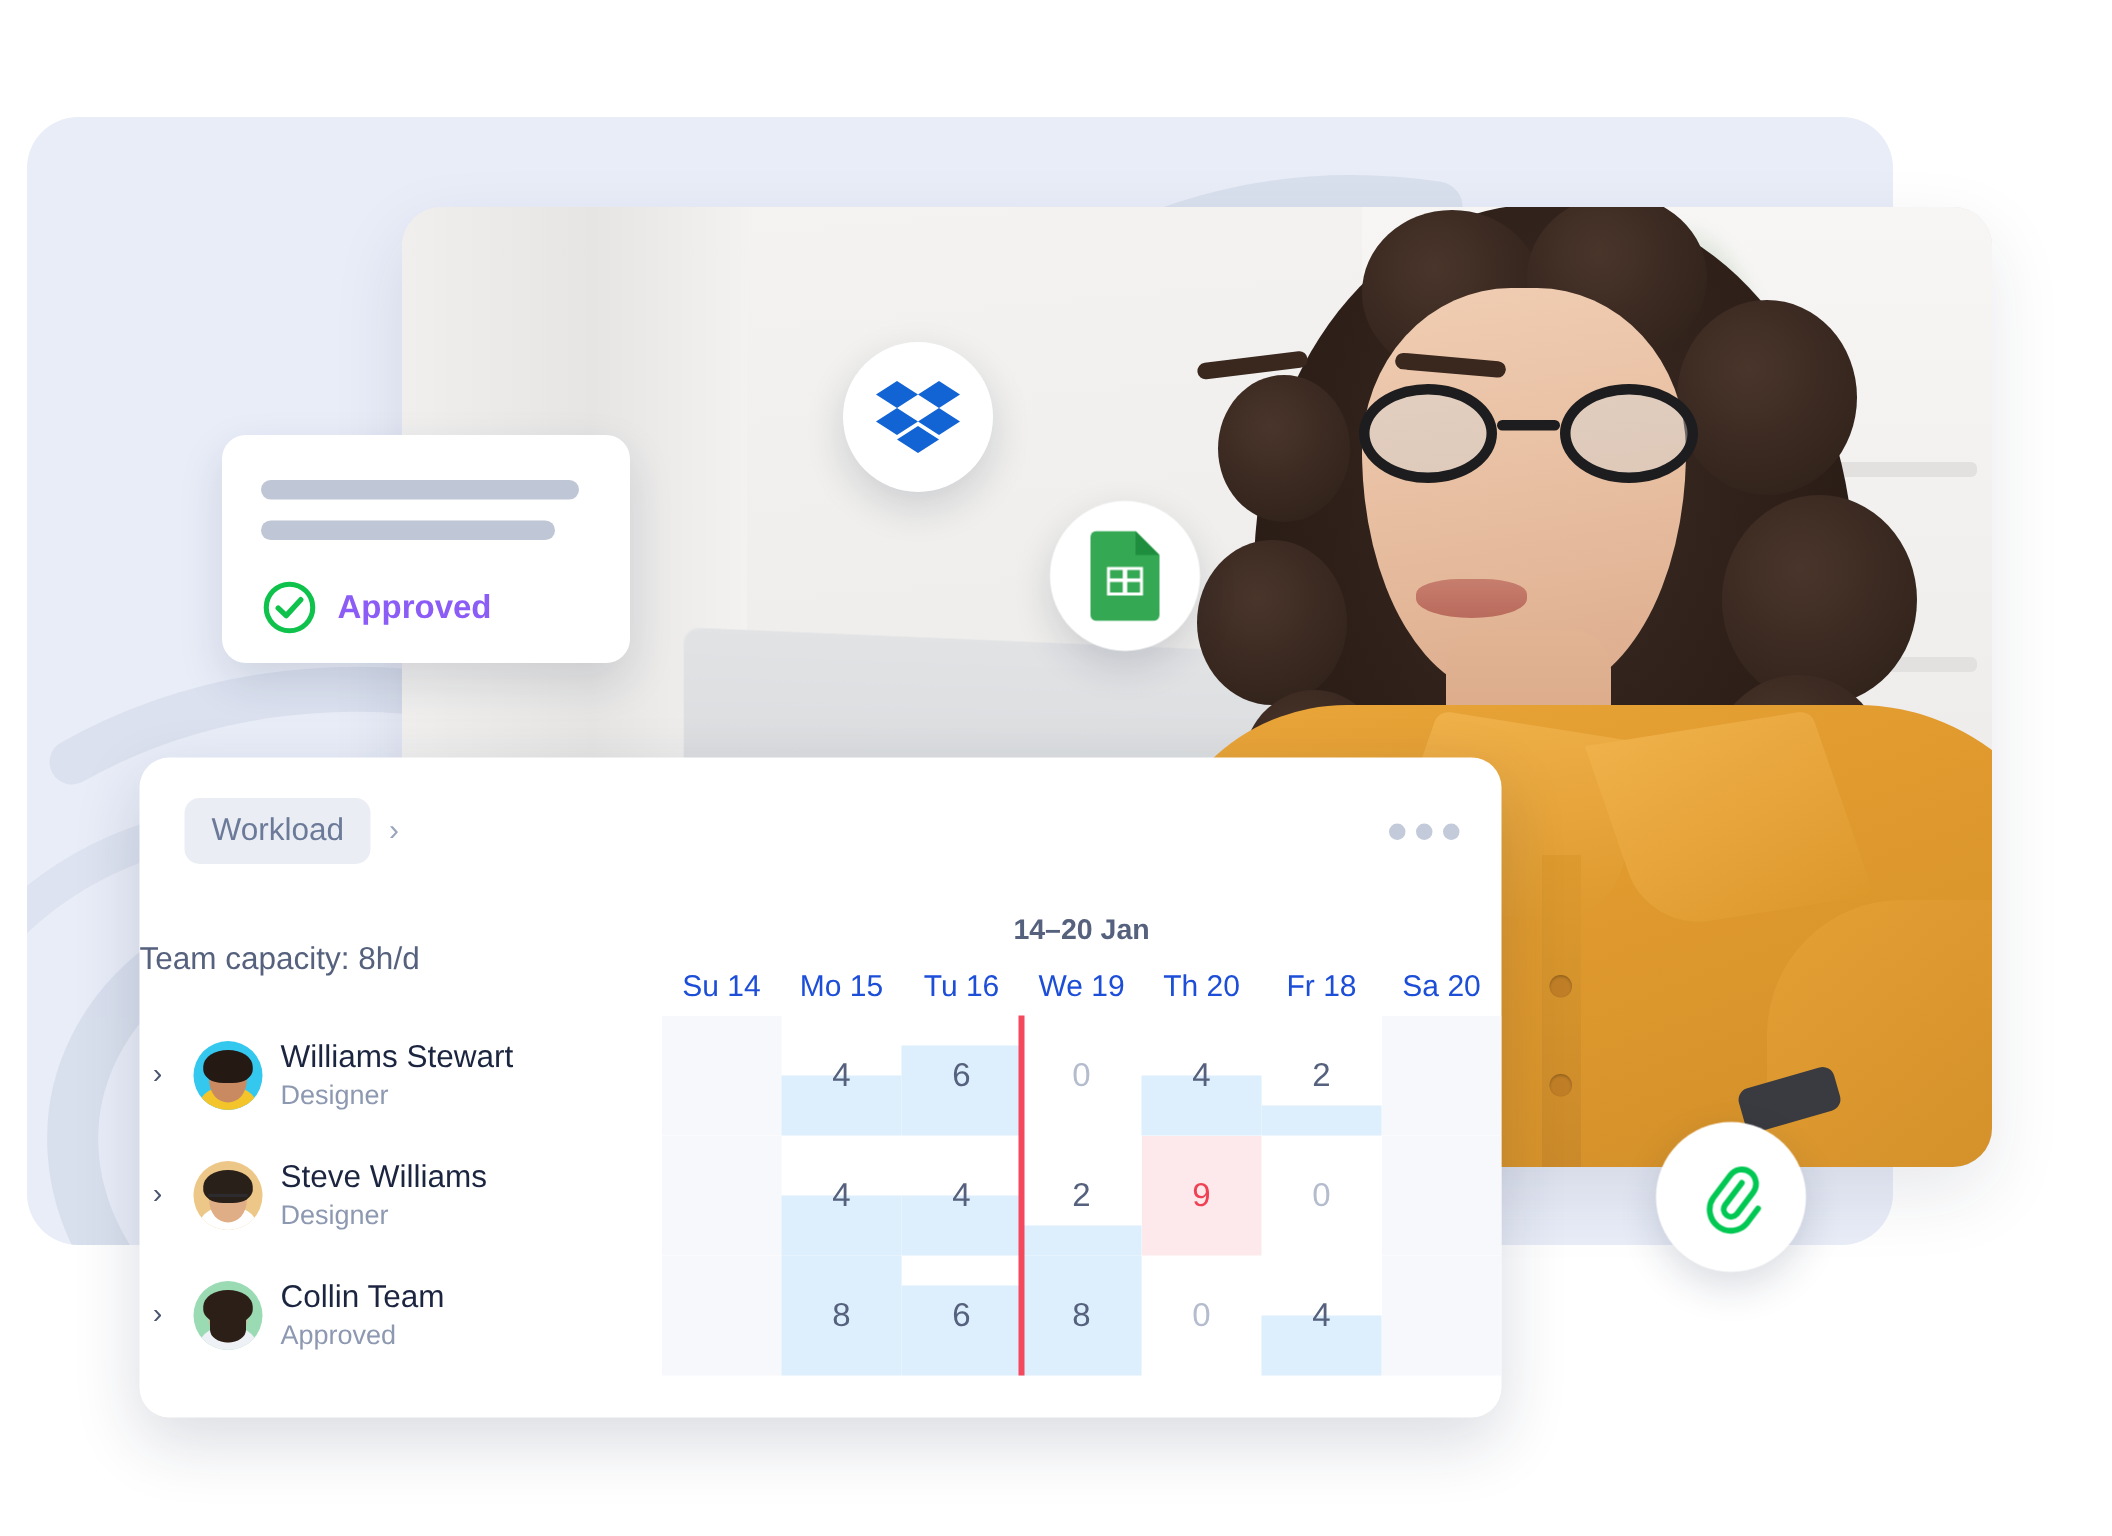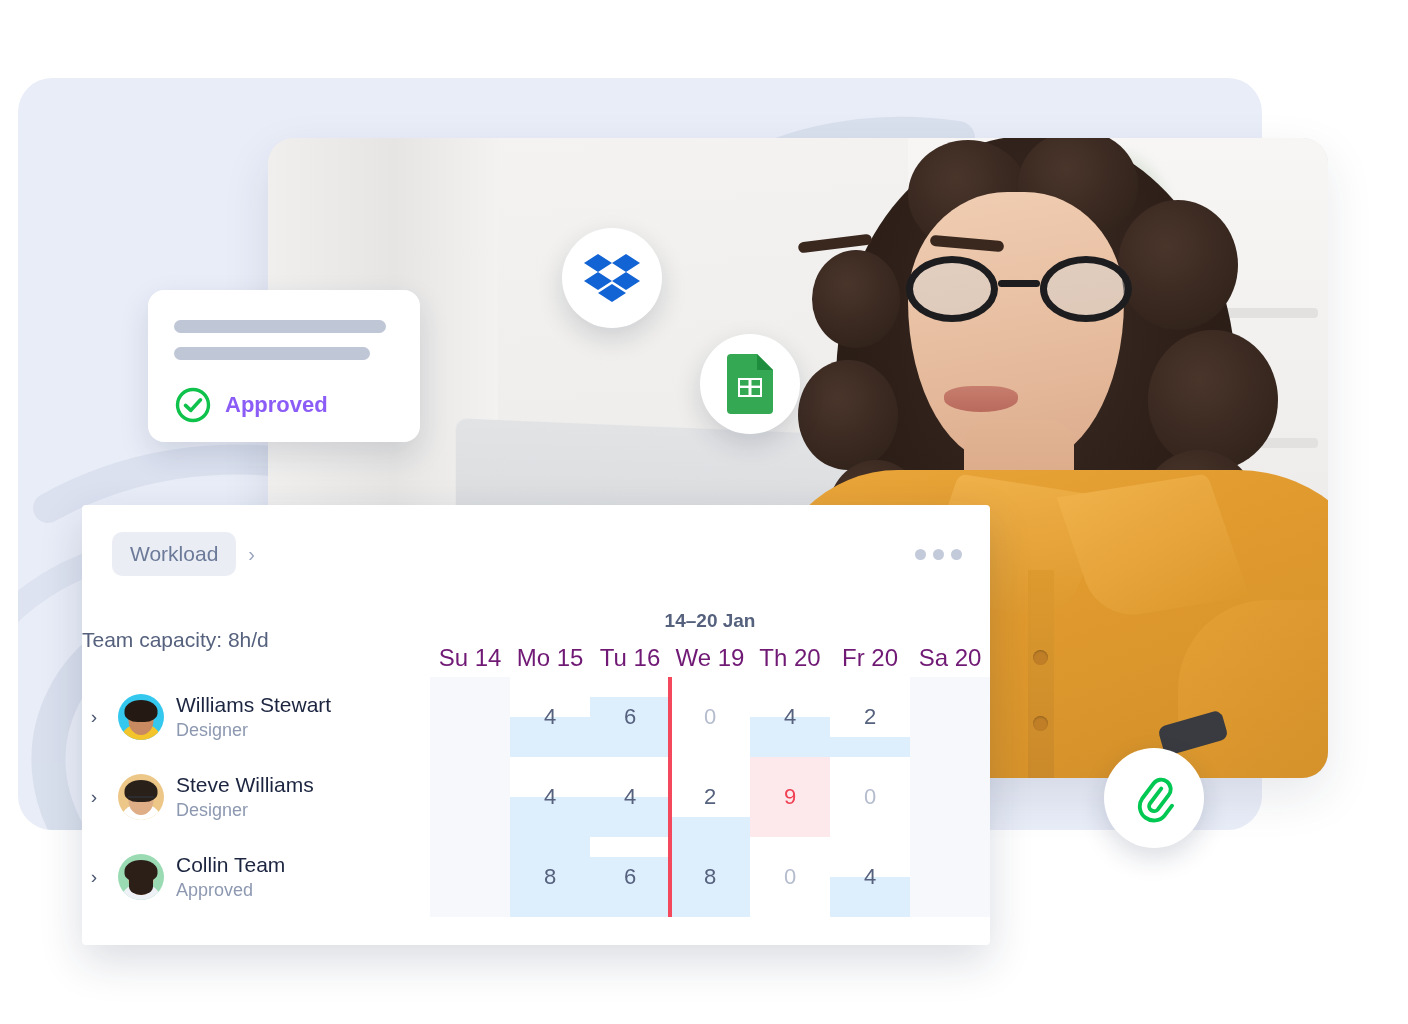--- a/index.html
+++ b/index.html
@@ -201,24 +201,24 @@
     position:absolute; border-radius:50%; background:#fff;
     box-shadow: 0 10px 26px rgba(26,35,66,.16);
     display:flex; align-items:center; justify-content:center;
   }
   .fab.dropbox { left:562px; top:228px; width:100px; height:100px; }
   .fab.sheets  { left:700px; top:334px; width:100px; height:100px; }
   .fab.clip    { left:1104px; top:748px; width:100px; height:100px; }
 
   
   .wl-card {
-    position:absolute; left:82px; top:505px;
+    position:absolute; left:93px; top:505px;
     width:908px; height:440px;
     background:#ffffff;
-    border-radius:4px;
+    border-radius:20px;
     box-shadow: 0 16px 44px rgba(26,35,66,.16);
     overflow:hidden;
   }
   .wl-head {
     height:98px; display:flex; align-items:center;
     padding:0 28px 0 30px;
   }
   .crumb-pill {
     padding:10px 18px; background:#eaedf4; border-radius:10px;
     font-size:21px; color:#6c7a99;
@@ -243,21 +243,21 @@
     vertical-align:middle;
   }
   .range-cell {
     height:36px; text-align:center;
     font-size:19px; font-weight:700; color:#55617d;
     border-top:1px solid #e7eaf1;
     border-bottom:1px solid #e7eaf1;
   }
   .dow-cell {
     height:38px; text-align:center;
-    font-size:24px; color:#701a75;
+    font-size:20px; color:#1d4ed8;
     border-bottom:1px solid #e7eaf1;
     border-right:1px solid #e7eaf1;
   }
   .dow-cell:last-child { border-right:0; }
 
   .person-cell {
     height:80px;
     border-bottom:1px solid #e9ecf3;
     border-right:1px solid #e7eaf1;
     vertical-align:middle;
@@ -452,21 +452,21 @@
           <td class="cap-cell" rowspan="2">Team capacity: 8h/d</td>
           <td class="range-cell" colspan="7">14–20 Jan</td>
         </tr>
 
         <tr>
           <td class="dow-cell">Su 14</td>
           <td class="dow-cell">Mo 15</td>
           <td class="dow-cell">Tu 16</td>
           <td class="dow-cell">We 19</td>
           <td class="dow-cell">Th 20</td>
-          <td class="dow-cell">Fr 20</td>
+          <td class="dow-cell">Fr 18</td>
           <td class="dow-cell">Sa 20</td>
         </tr>
 
         </tbody>
           <tbody id="rows-body">
             <tr>
               <td class="person-cell">
                 <div class="person-inner">
                   <span class="chev">›</span>
                   <span class="avatar" style="background:#35c8ef">

